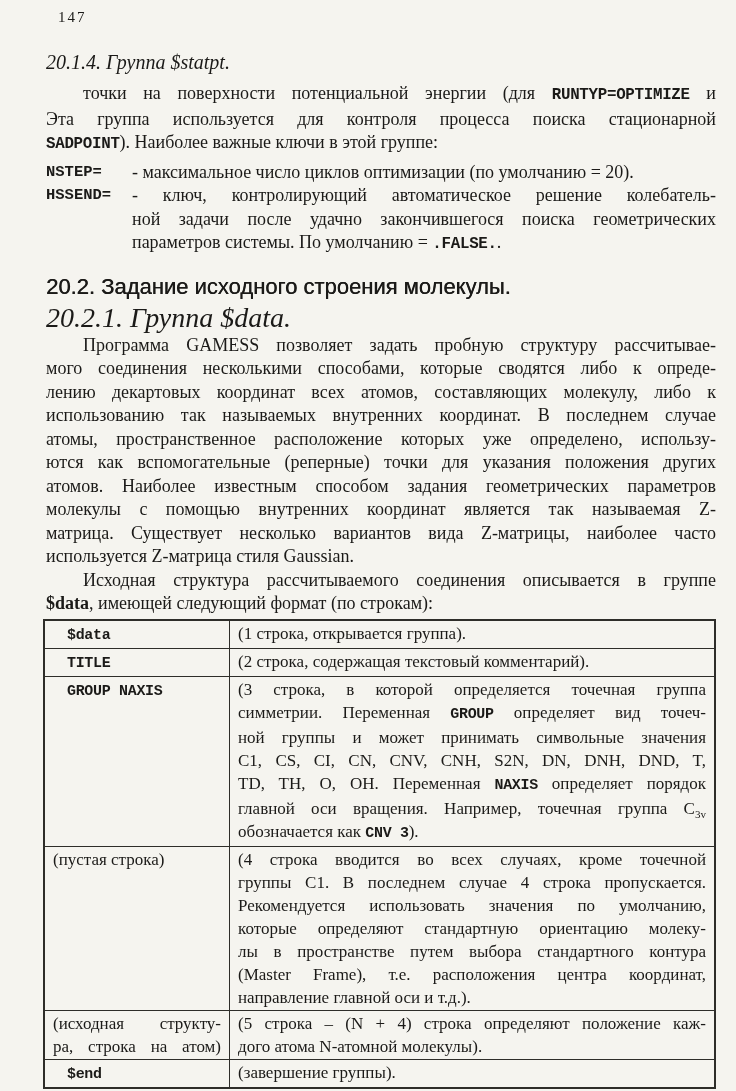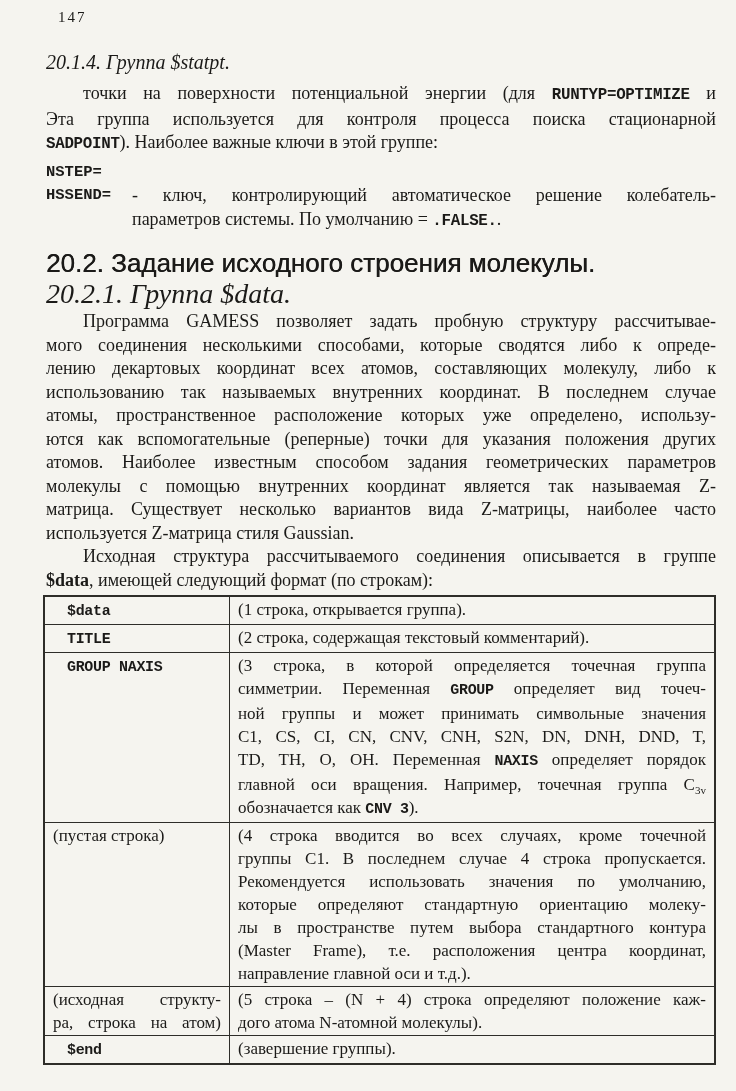--- a/index.html
+++ b/index.html
@@ -12,21 +12,21 @@
   .page-number{
     text-align:left;font-size:15px;line-height:18px;letter-spacing:2px;
     padding-left:12px;
   }
   .h-italic{
     font-style:italic;font-weight:normal;font-size:20px;line-height:24px;
     margin:24px 0 0 0;
   }
   .h-sans{
     font-family:"Liberation Sans","DejaVu Sans",sans-serif;
-    font-weight:normal;font-size:26px;line-height:26px;
+    font-weight:normal;font-size:22px;line-height:26px;
     text-shadow:0.4px 0 0 currentColor;
     margin:17px 0 6px 0;
   }
   .h-sub{
     font-style:italic;font-weight:normal;font-size:28px;line-height:24px;
     margin:0 0 4px 0;
   }
   .body-text{font-size:18px;line-height:23.5px;}
   .para{margin-top:8px;}
   .para2{margin-top:0;}
@@ -71,25 +71,29 @@
 
   <div class="body-text para indent">
       <div class="line"><span>точки на поверхности потенциальной энергии (для </span><span class="m">RUNTYP=OPTIMIZE</span><span> и</span></div>
       <div class="line"><span>Эта группа используется для контроля процесса поиска стационарной</span></div>
       <div class="line last"><span class="m">SADPOINT</span><span>). Наиболее важные ключи в этой группе:</span></div>
     </div>
 
   <div class="body-text keys">
     <div class="key-row">
       <div class="key-name">NSTEP=</div>
+      <div class="key-desc">
+          <div class="line last"><span>- максимальное число циклов оптимизации (по умолчанию = 20).</span></div>
+        </div>
     </div>
     <div class="key-row">
       <div class="key-name">HSSEND=</div>
       <div class="key-desc">
           <div class="line"><span>- ключ, контролирующий автоматическое решение колебатель-</span></div>
+          <div class="line"><span>ной задачи после удачно закончившегося поиска геометрических</span></div>
           <div class="line last"><span>параметров системы. По умолчанию = </span><span class="m">.FALSE.</span><span>.</span></div>
         </div>
     </div>
   </div>
 
   <h1 class="h-sans">20.2. Задание исходного строения молекулы.</h1>
 
   <h2 class="h-sub">20.2.1. Группа $data.</h2>
 
   <div class="body-text para2 indent">

